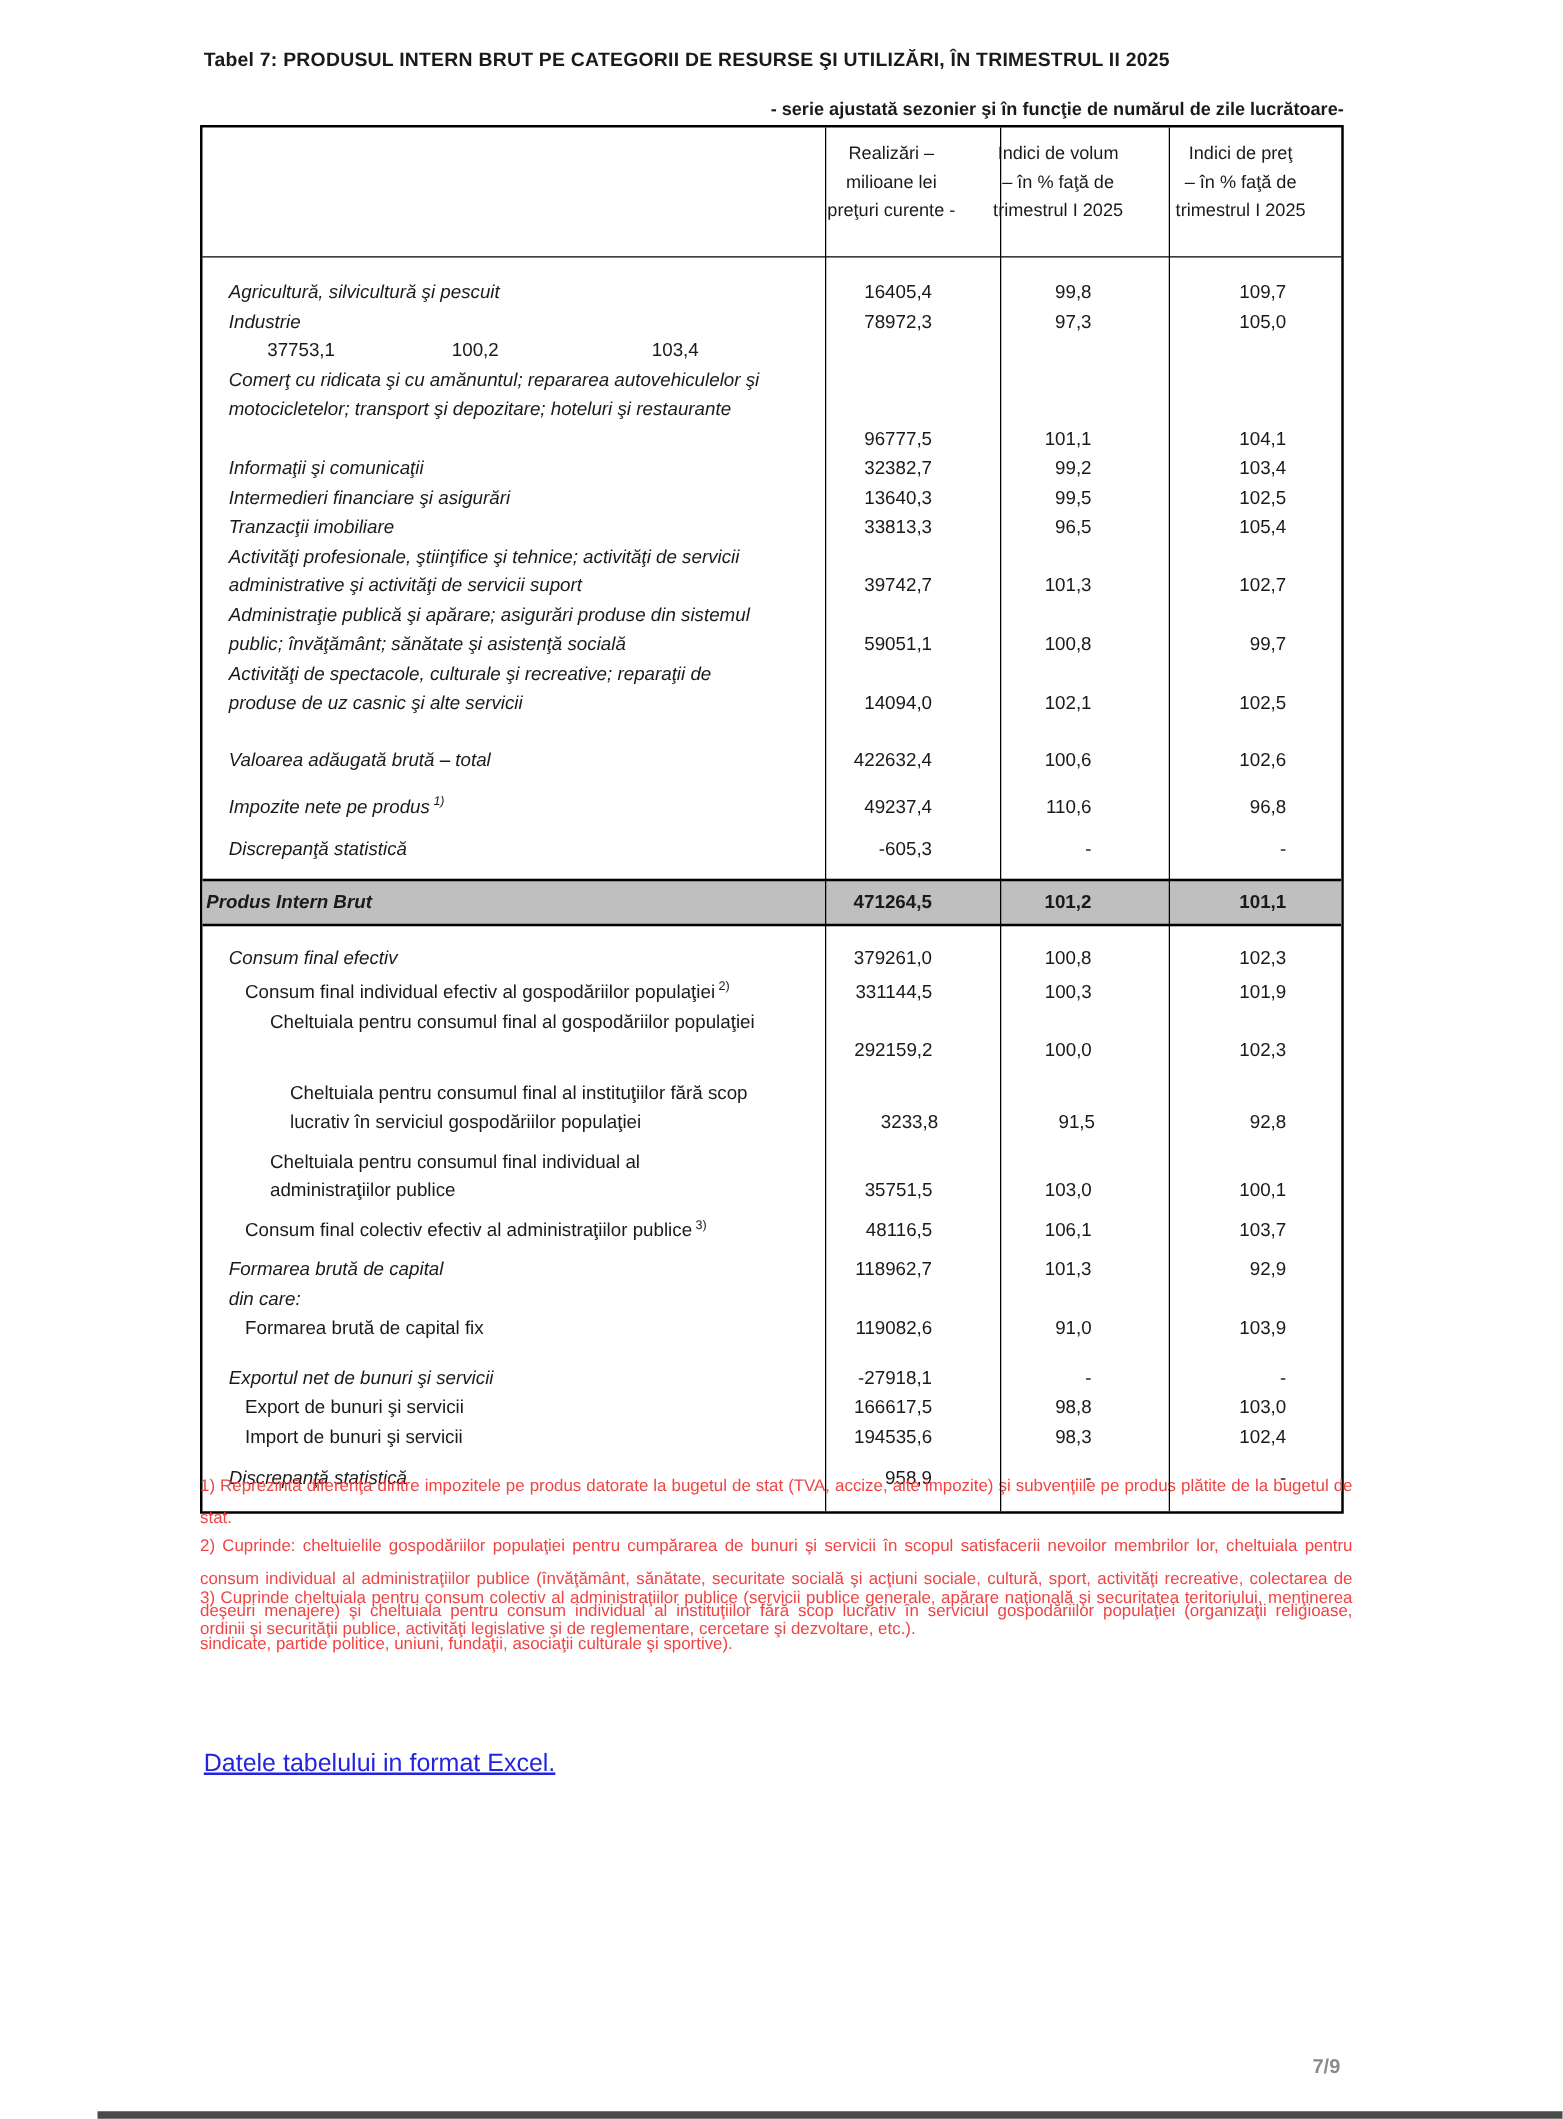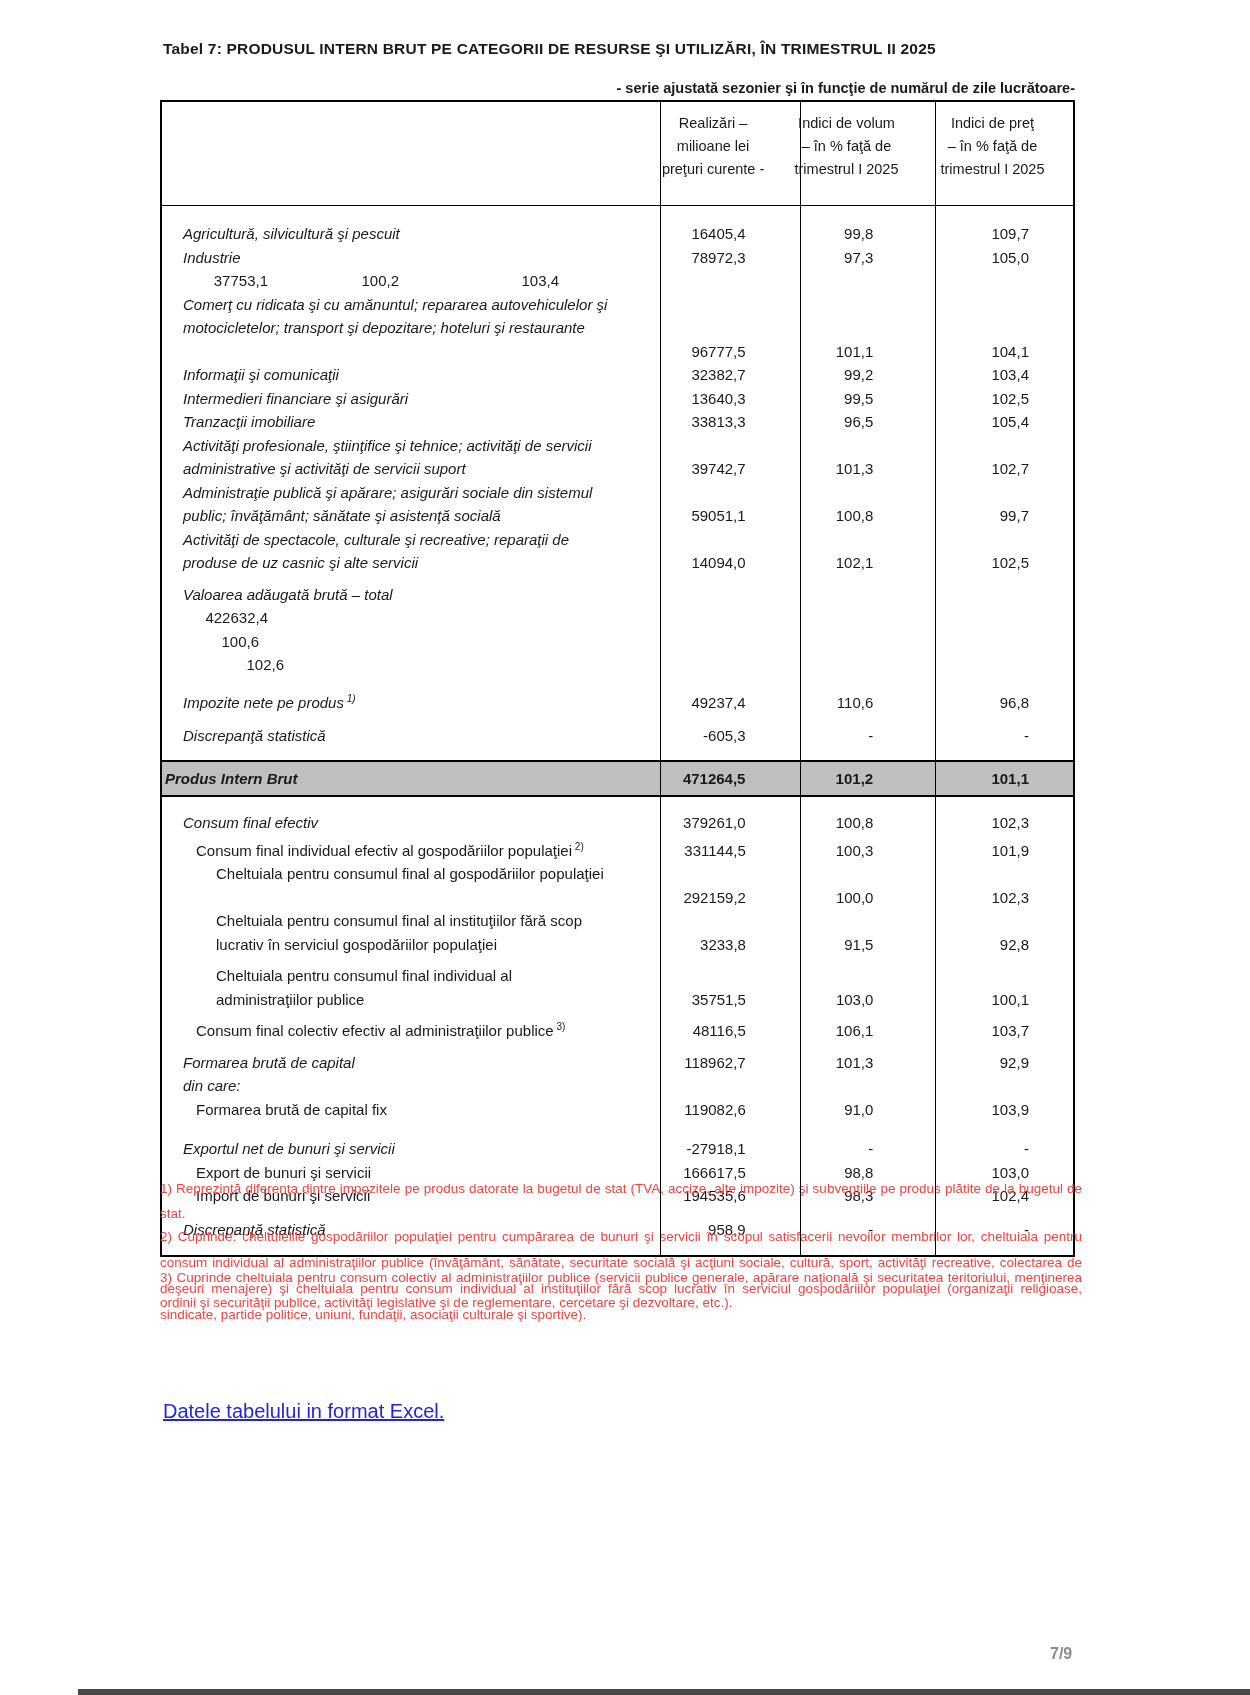--- a/index.html
+++ b/index.html
@@ -153,37 +153,37 @@
         <div class="cell c1 i0">
           <div class="labline">Activităţi profesionale, ştiinţifice şi tehnice; activităţi de servicii</div>
           <div class="labline">administrative şi activităţi de servicii suport</div>
         </div>
         <div class="cell num c2">39742,7</div>
         <div class="cell num c3">101,3</div>
         <div class="cell num c4">102,7</div>
       </div>
       <div class="trow">
         <div class="cell c1 i0">
-          <div class="labline">Administraţie publică şi apărare; asigurări sociale din sistemul</div>
+          <div class="labline">Administraţie publică şi apărare; asigurări produse din sistemul</div>
           <div class="labline">public; învăţământ; sănătate şi asistenţă socială</div>
         </div>
         <div class="cell num c2">59051,1</div>
         <div class="cell num c3">100,8</div>
         <div class="cell num c4">99,7</div>
       </div>
       <div class="trow">
         <div class="cell c1 i0">
           <div class="labline">Activităţi de spectacole, culturale şi recreative; reparaţii de</div>
           <div class="labline">produse de uz casnic şi alte servicii</div>
         </div>
         <div class="cell num c2">14094,0</div>
         <div class="cell num c3">102,1</div>
         <div class="cell num c4">102,5</div>
       </div>
-      <div class="trow" style="margin-top: 8px; flex-direction: column;">
+      <div class="trow" style="margin-top: 22px;">
         <div class="cell c1 i0">
           <div class="labline">Valoarea adăugată brută – total</div>
         </div>
         <div class="cell num c2">422632,4</div>
         <div class="cell num c3">100,6</div>
         <div class="cell num c4">102,6</div>
       </div>
       <div class="trow" style="margin-top: 10px;">
         <div class="cell c1 i0">
           <div class="labline">Impozite nete pe produs<sup>&nbsp;1)</sup></div>
@@ -226,21 +226,21 @@
       </div>
       <div class="trow">
         <div class="cell c1 i2">
           <div class="labline">Cheltuiala pentru consumul final al gospodăriilor populaţiei</div>
           <div class="labline">&nbsp;</div>
         </div>
         <div class="cell num c2">292159,2</div>
         <div class="cell num c3">100,0</div>
         <div class="cell num c4">102,3</div>
       </div>
-      <div class="trow" style="">
+      <div class="trow" style="margin-top: 10px; padding-left: 16px;">
         <div class="cell c1 i2">
           <div class="labline">Cheltuiala pentru consumul final al instituţiilor fără scop</div>
           <div class="labline">lucrativ în serviciul gospodăriilor populaţiei</div>
         </div>
         <div class="cell num c2">3233,8</div>
         <div class="cell num c3">91,5</div>
         <div class="cell num c4">92,8</div>
       </div>
       <div class="trow" style="margin-top: 8px; justify-content: space-between;">
         <div class="cell c1 i2">

